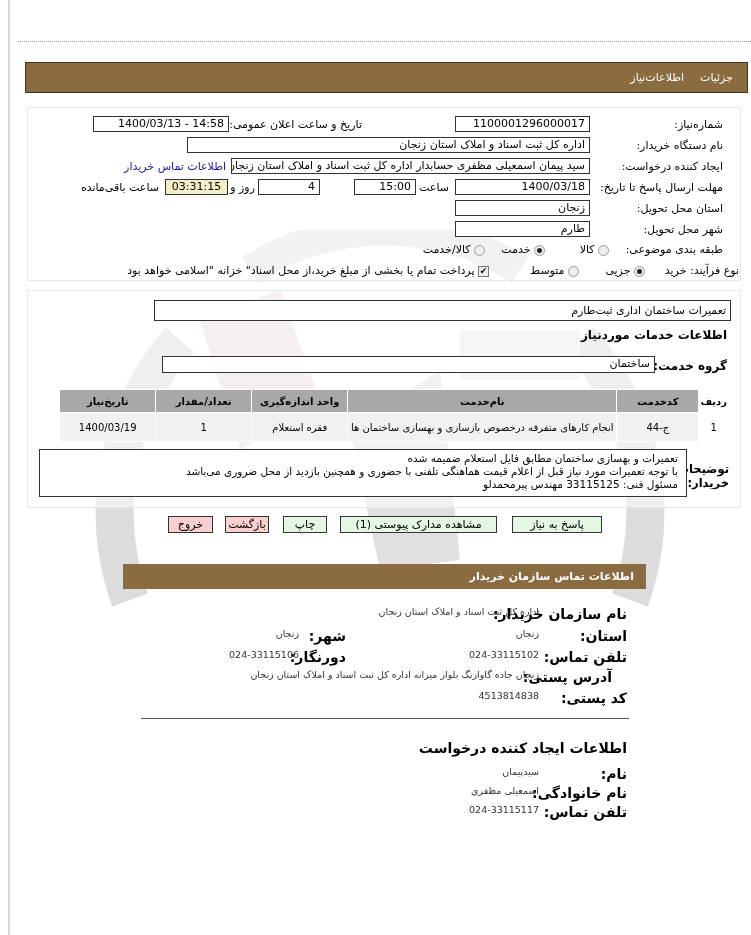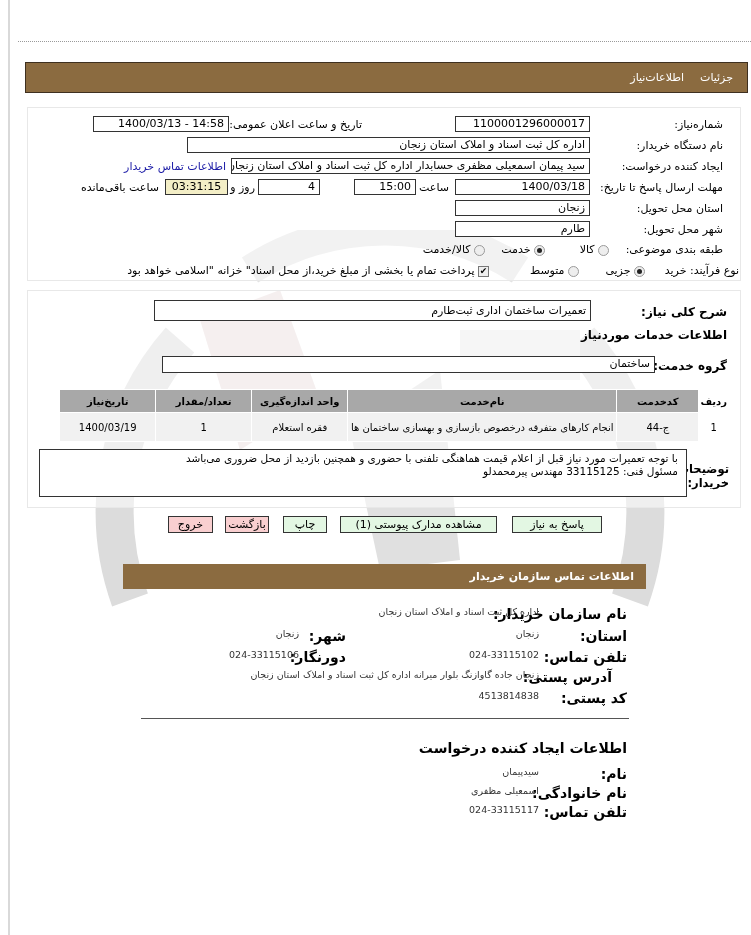--- a/index.html
+++ b/index.html
@@ -90,21 +90,21 @@
 <span class="lbl" style="right:266px; top:243px;"><span class="radio"></span> <span>کالا/خدمت</span></span>
 
 <span class="lbl" style="right:12px; top:264px;">نوع فرآیند: خرید</span>
 <span class="lbl" style="right:106px; top:264px;"><span class="radio on"></span> <span>جزیی</span></span>
 <span class="lbl" style="right:172px; top:264px;"><span class="radio"></span> <span>متوسط</span></span>
 <span class="lbl" style="right:262px; top:264px;"><span class="chk">✔</span> <span>پرداخت تمام یا بخشی از مبلغ خرید،از محل اسناد" خزانه "اسلامی خواهد بود</span></span>
 
 <div class="panel p2"></div>
 
 <span class="lbl bold" style="right:24px; top:305px; font-size:12px;">شرح کلی نیاز:</span>
-<div class="box" style="left:154px; top:300px; width:437px; height:21px; line-height:19px;">تعمیرات ساختمان اداری ثبت‌طارم</div>
+<div class="box" style="left:154px; top:300px; width:577px; height:21px; line-height:19px;">تعمیرات ساختمان اداری ثبت‌طارم</div>
 <span class="lbl bold" style="right:24px; top:328px; font-size:12px;">اطلاعات خدمات موردنیاز</span>
 <span class="lbl bold" style="right:24px; top:359px; font-size:12px;">گروه خدمت:</span>
 <div class="box" style="left:162px; top:356px; width:493px; height:17px;">ساختمان</div>
 
 <table class="svc">
   <thead>
     <tr>
       <th class="plain" style="width:24px;">ردیف</th>
       <th style="width:80px;">کدخدمت</th>
       <th style="width:270px;">نام‌خدمت</th>
@@ -120,20 +120,21 @@
       <td>انجام کارهای متفرقه درخصوص بازسازی و بهسازی ساختمان ها</td>
       <td>فقره استعلام</td>
       <td>1</td>
       <td>1400/03/19</td>
     </tr>
   </tbody>
 </table>
 
 <span class="lbl bold" style="right:22px; top:462px; font-size:11.5px; line-height:14px; white-space:normal; width:48px;">توضیحات خریدار:</span>
 <div class="desc">
+  <div>تعمیرات و بهسازی ساختمان مطابق فایل استعلام ضمیمه شده</div>
   <div>با توجه تعمیرات مورد نیاز قبل از اعلام قیمت هماهنگی تلفنی با حضوری و همچنین بازدید از محل ضروری می‌باشد</div>
   <div>مسئول فنی: 33115125 مهندس پیرمحمدلو</div>
 </div>
 
 <div class="btn green" style="left:512px; top:516px; width:90px;">پاسخ به نیاز</div>
 <div class="btn green" style="left:340px; top:516px; width:157px;">مشاهده مدارک پیوستی (1)</div>
 <div class="btn green" style="left:283px; top:516px; width:44px;">چاپ</div>
 <div class="btn pink" style="left:225px; top:516px; width:44px;">بازگشت</div>
 <div class="btn pink" style="left:168px; top:516px; width:45px;">خروج</div>
 

